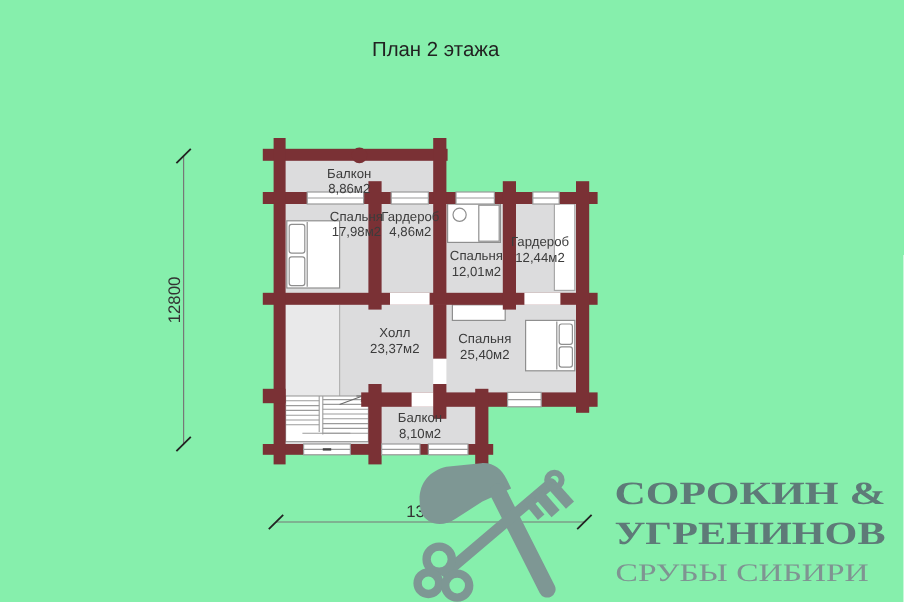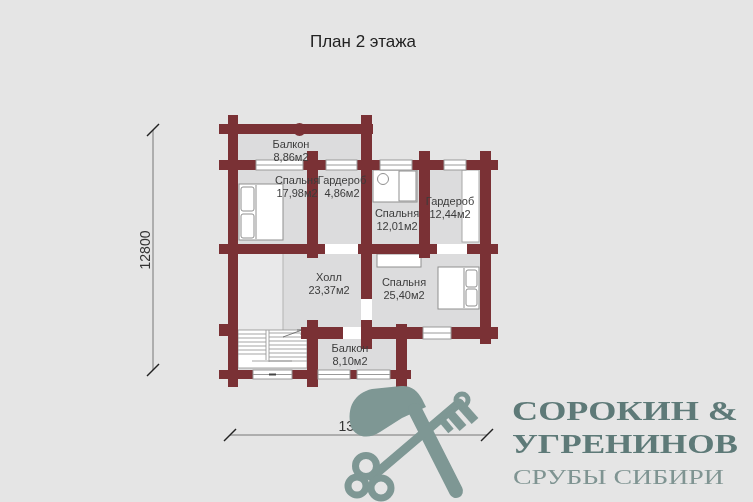--- a/index.html
+++ b/index.html
@@ -1,16 +1,16 @@
 <!DOCTYPE html>
 <html><head>
 <meta charset="utf-8">
 <style>
   html,body{margin:0;padding:0;background:#ffffff;}
-  .page{position:relative;width:753px;height:502px;background:#e5e5e5;overflow:hidden;
+  .page{position:relative;width:753px;height:502px;background:#86efac;overflow:hidden;
         font-family:"Liberation Sans",sans-serif;}
   svg text{font-family:"Liberation Sans",sans-serif;}
   svg .logo-main{font-family:"Liberation Serif",serif;font-weight:bold;}
   svg .logo-sub{font-family:"Liberation Serif",serif;}
 </style>
 </head>
 <body>
 
 <div class="page">
 <svg width="753" height="502" viewBox="0 0 753 502">

